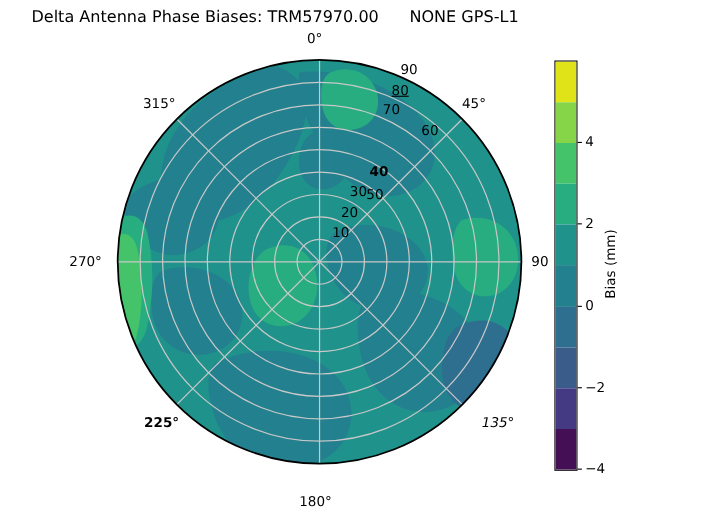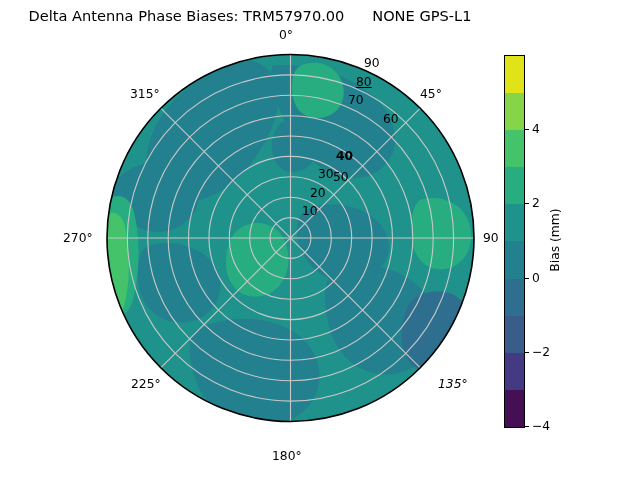--- a/index.html
+++ b/index.html
@@ -177,21 +177,21 @@
       </g>
 
       <circle cx="290.5" cy="238" r="183.5" fill="none" stroke="#000000" stroke-width="1.6"></circle>
     </svg>
 
     <div class="ang-label" style="left:279px; top:28px;">0°</div>
     <div class="ang-label" style="left:420px; top:87px;">45°</div>
     <div class="ang-label" style="left:483px; top:231px;">90</div>
     <div class="ang-label" style="left:438px; top:377px;font-style:italic;">135°</div>
     <div class="ang-label" style="left:272px; top:449px;">180°</div>
-    <div class="ang-label" style="left:131px; top:377px;">225°</div>
+    <div class="ang-label" style="left:131px; top:377px;font-weight:bold;">225°</div>
     <div class="ang-label" style="left:63px;  top:231px;">270°</div>
     <div class="ang-label" style="left:130px; top:87px;">315°</div>
 
     <div class="rad-label" style="left:302px; top:204px;">10</div>
     <div class="rad-label" style="left:310px; top:186px;">20</div>
     <div class="rad-label" style="left:318px; top:167px;">30</div>
     <div class="rad-label" style="left:336px; top:149px;font-weight:bold;">40</div>
     <div class="rad-label" style="left:333px; top:130px;margin-top:40px;">50</div>
     <div class="rad-label" style="left:341px; top:112px;margin-left:42px;">60</div>
     <div class="rad-label" style="left:348px; top:93px;">70</div>

